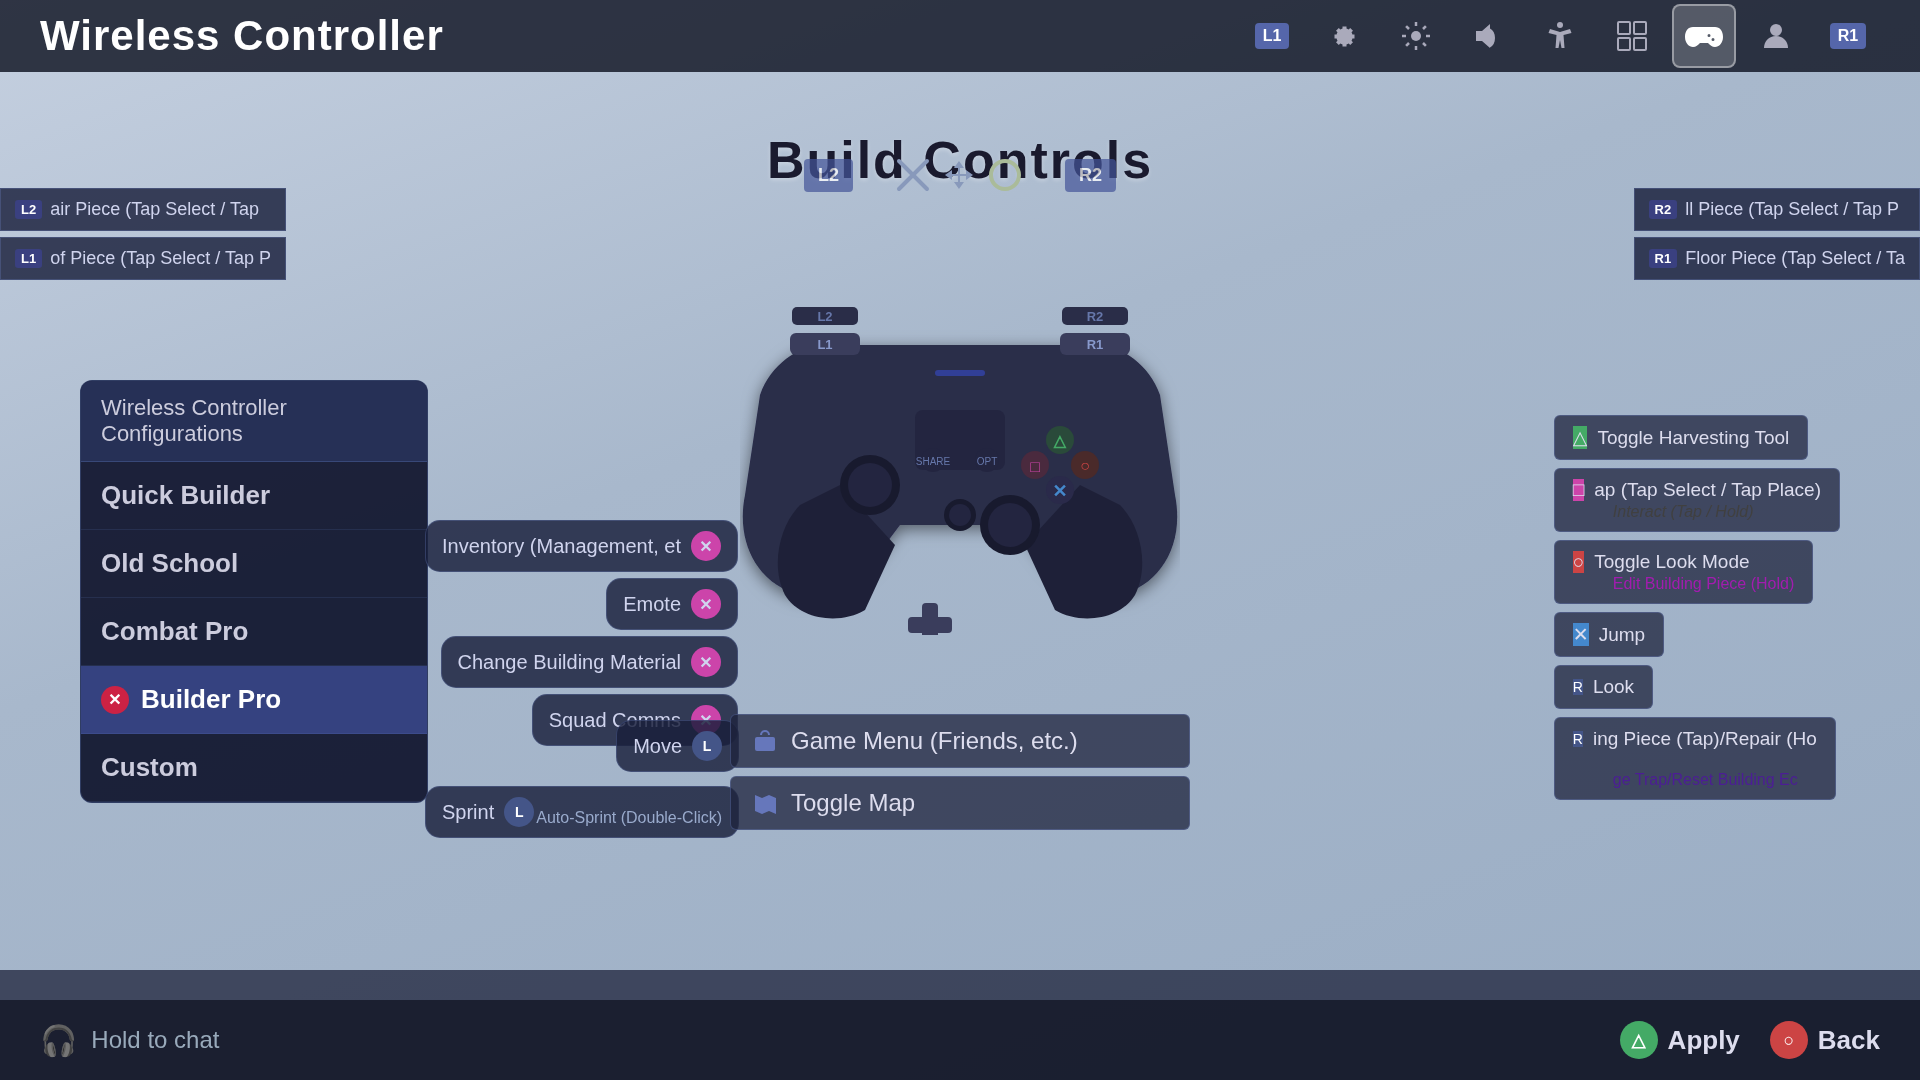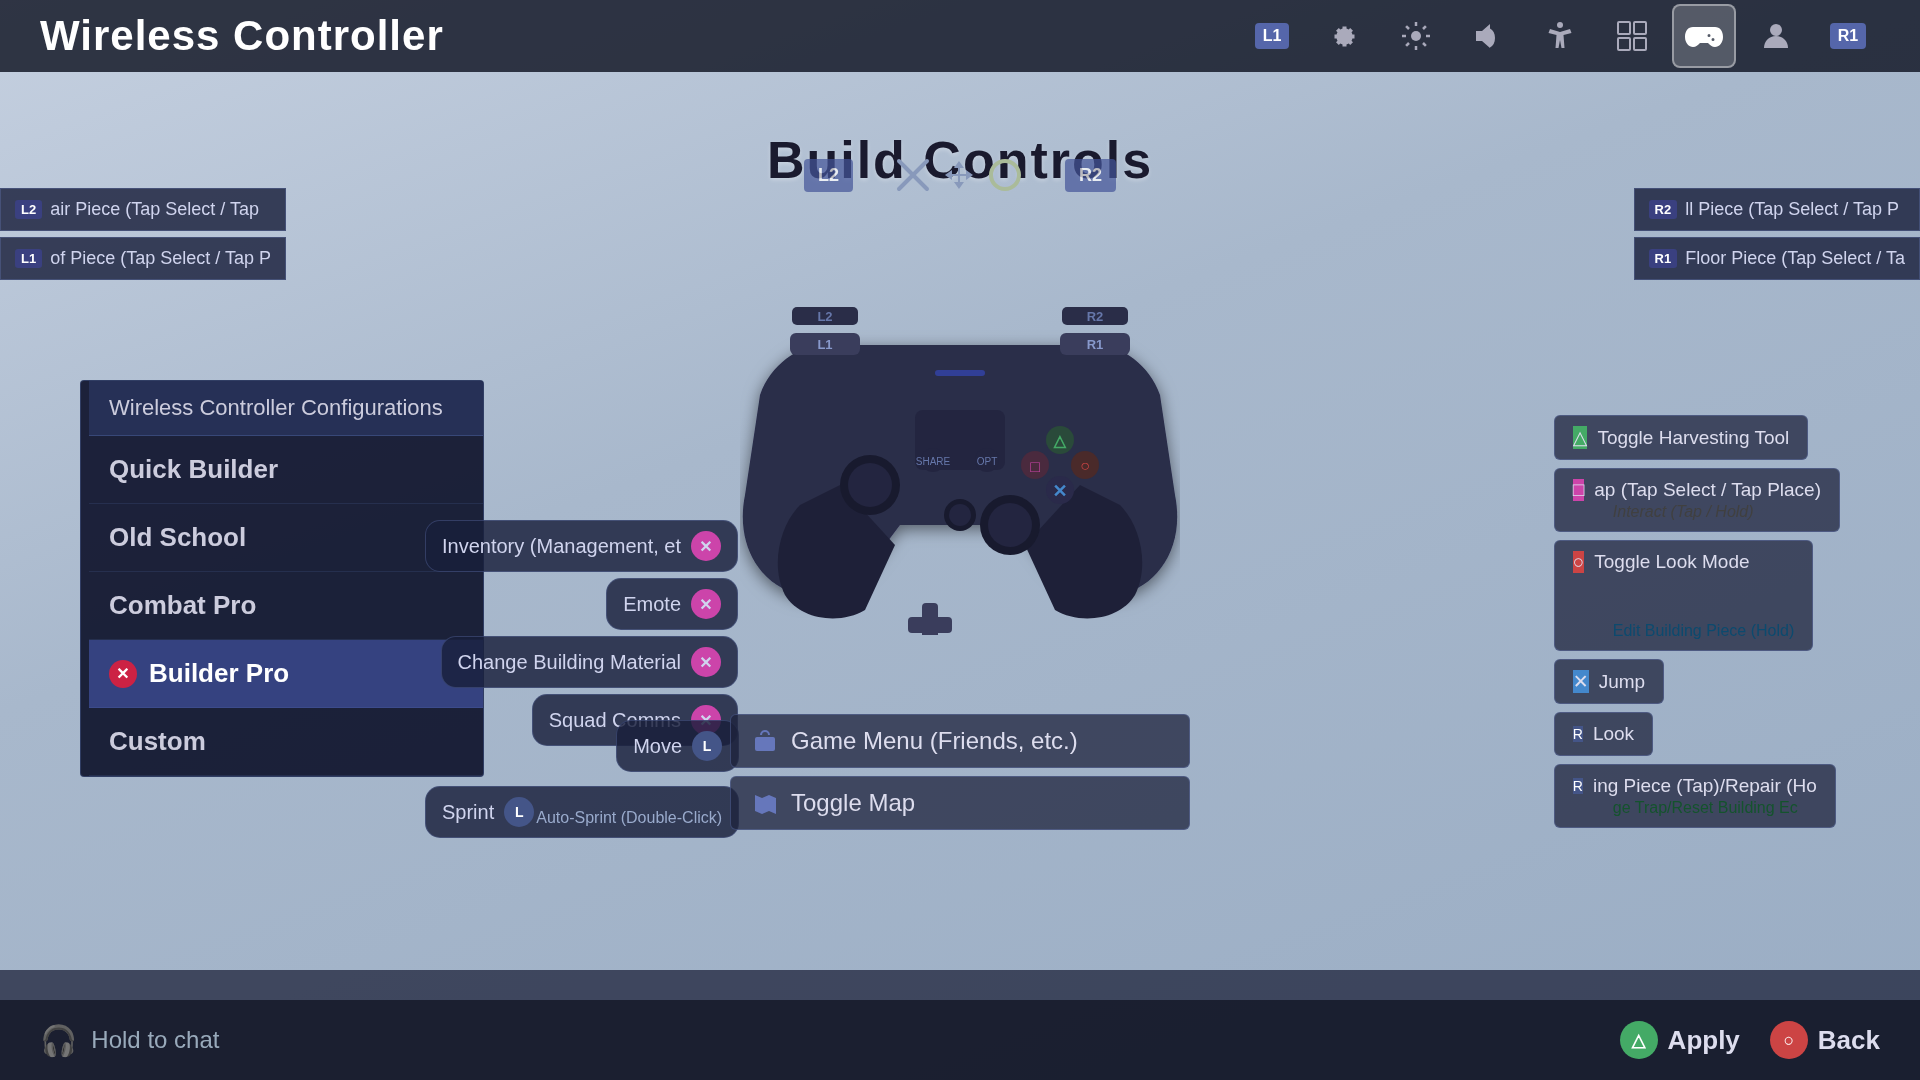--- a/index.html
+++ b/index.html
@@ -113,26 +113,25 @@
       gap: 10px;
       white-space: nowrap;
       max-width: 420px;
     }
 
     
     .config-panel {
       position: absolute;
       left: 80px;
       top: 380px;
-      width: 404px;
+      width: 348px;
       background: rgba(15, 20, 45, 0.92);
       border: 1px solid rgba(100,130,200,0.3);
-      border-radius: 4px;
+      border-radius: 12px;
       overflow: hidden;
-      padding-left: 8px;
     }
 
     .config-panel-title {
       background: rgba(40, 50, 90, 0.9);
       color: #ccd;
       font-size: 22px;
       padding: 14px 20px;
       border-bottom: 1px solid rgba(100,130,200,0.3);
     }
 
@@ -562,36 +561,36 @@
       <span class="ps-icon sq-btn">□</span>
       <span>ap (Tap Select / Tap Place)</span>
     </div>
     <div style="color:#404040;font-size:16px;padding-left:40px;font-style:italic;">Interact (Tap / Hold)</div>
   </div>
   <div class="right-action" style="flex-direction:column;align-items:flex-start;gap:2px;">
     <div style="display:flex;align-items:center;gap:10px;">
       <span class="ps-icon o-btn">○</span>
       <span>Toggle Look Mode</span>
     </div>
-    <div style="color:#0c4a6e;font-size:16px;padding-left:40px;margin-top:47px;">Edit Building Piece (Hold)</div>
+    <div style="color:#a21caf;font-size:16px;padding-left:40px;">Edit Building Piece (Hold)</div>
   </div>
   <div class="right-action">
     <span class="ps-icon x-btn">✕</span>
     <span>Jump</span>
   </div>
   <div class="right-action">
     <span class="ps-icon r-stick">R</span>
     <span>Look</span>
   </div>
   <div class="right-action" style="flex-direction:column;align-items:flex-start;gap:2px;">
     <div style="display:flex;align-items:center;gap:10px;">
       <span class="ps-icon r-stick">R</span>
       <span>ing Piece (Tap)/Repair (Ho</span>
     </div>
-    <div style="color:#14532d;font-size:16px;padding-left:40px;">ge Trap/Reset Building Ec</div>
+    <div style="color:#4c1d95;font-size:16px;padding-left:40px;margin-top:19px;">ge Trap/Reset Building Ec</div>
   </div>
 </div>
 
 <div class="input-hint-area"></div>
 
 <div class="bottom-bar">
   <div class="hold-to-chat">
     <span class="hold-to-chat-icon">🎧</span>
     <span>Hold to chat</span>
   </div>

